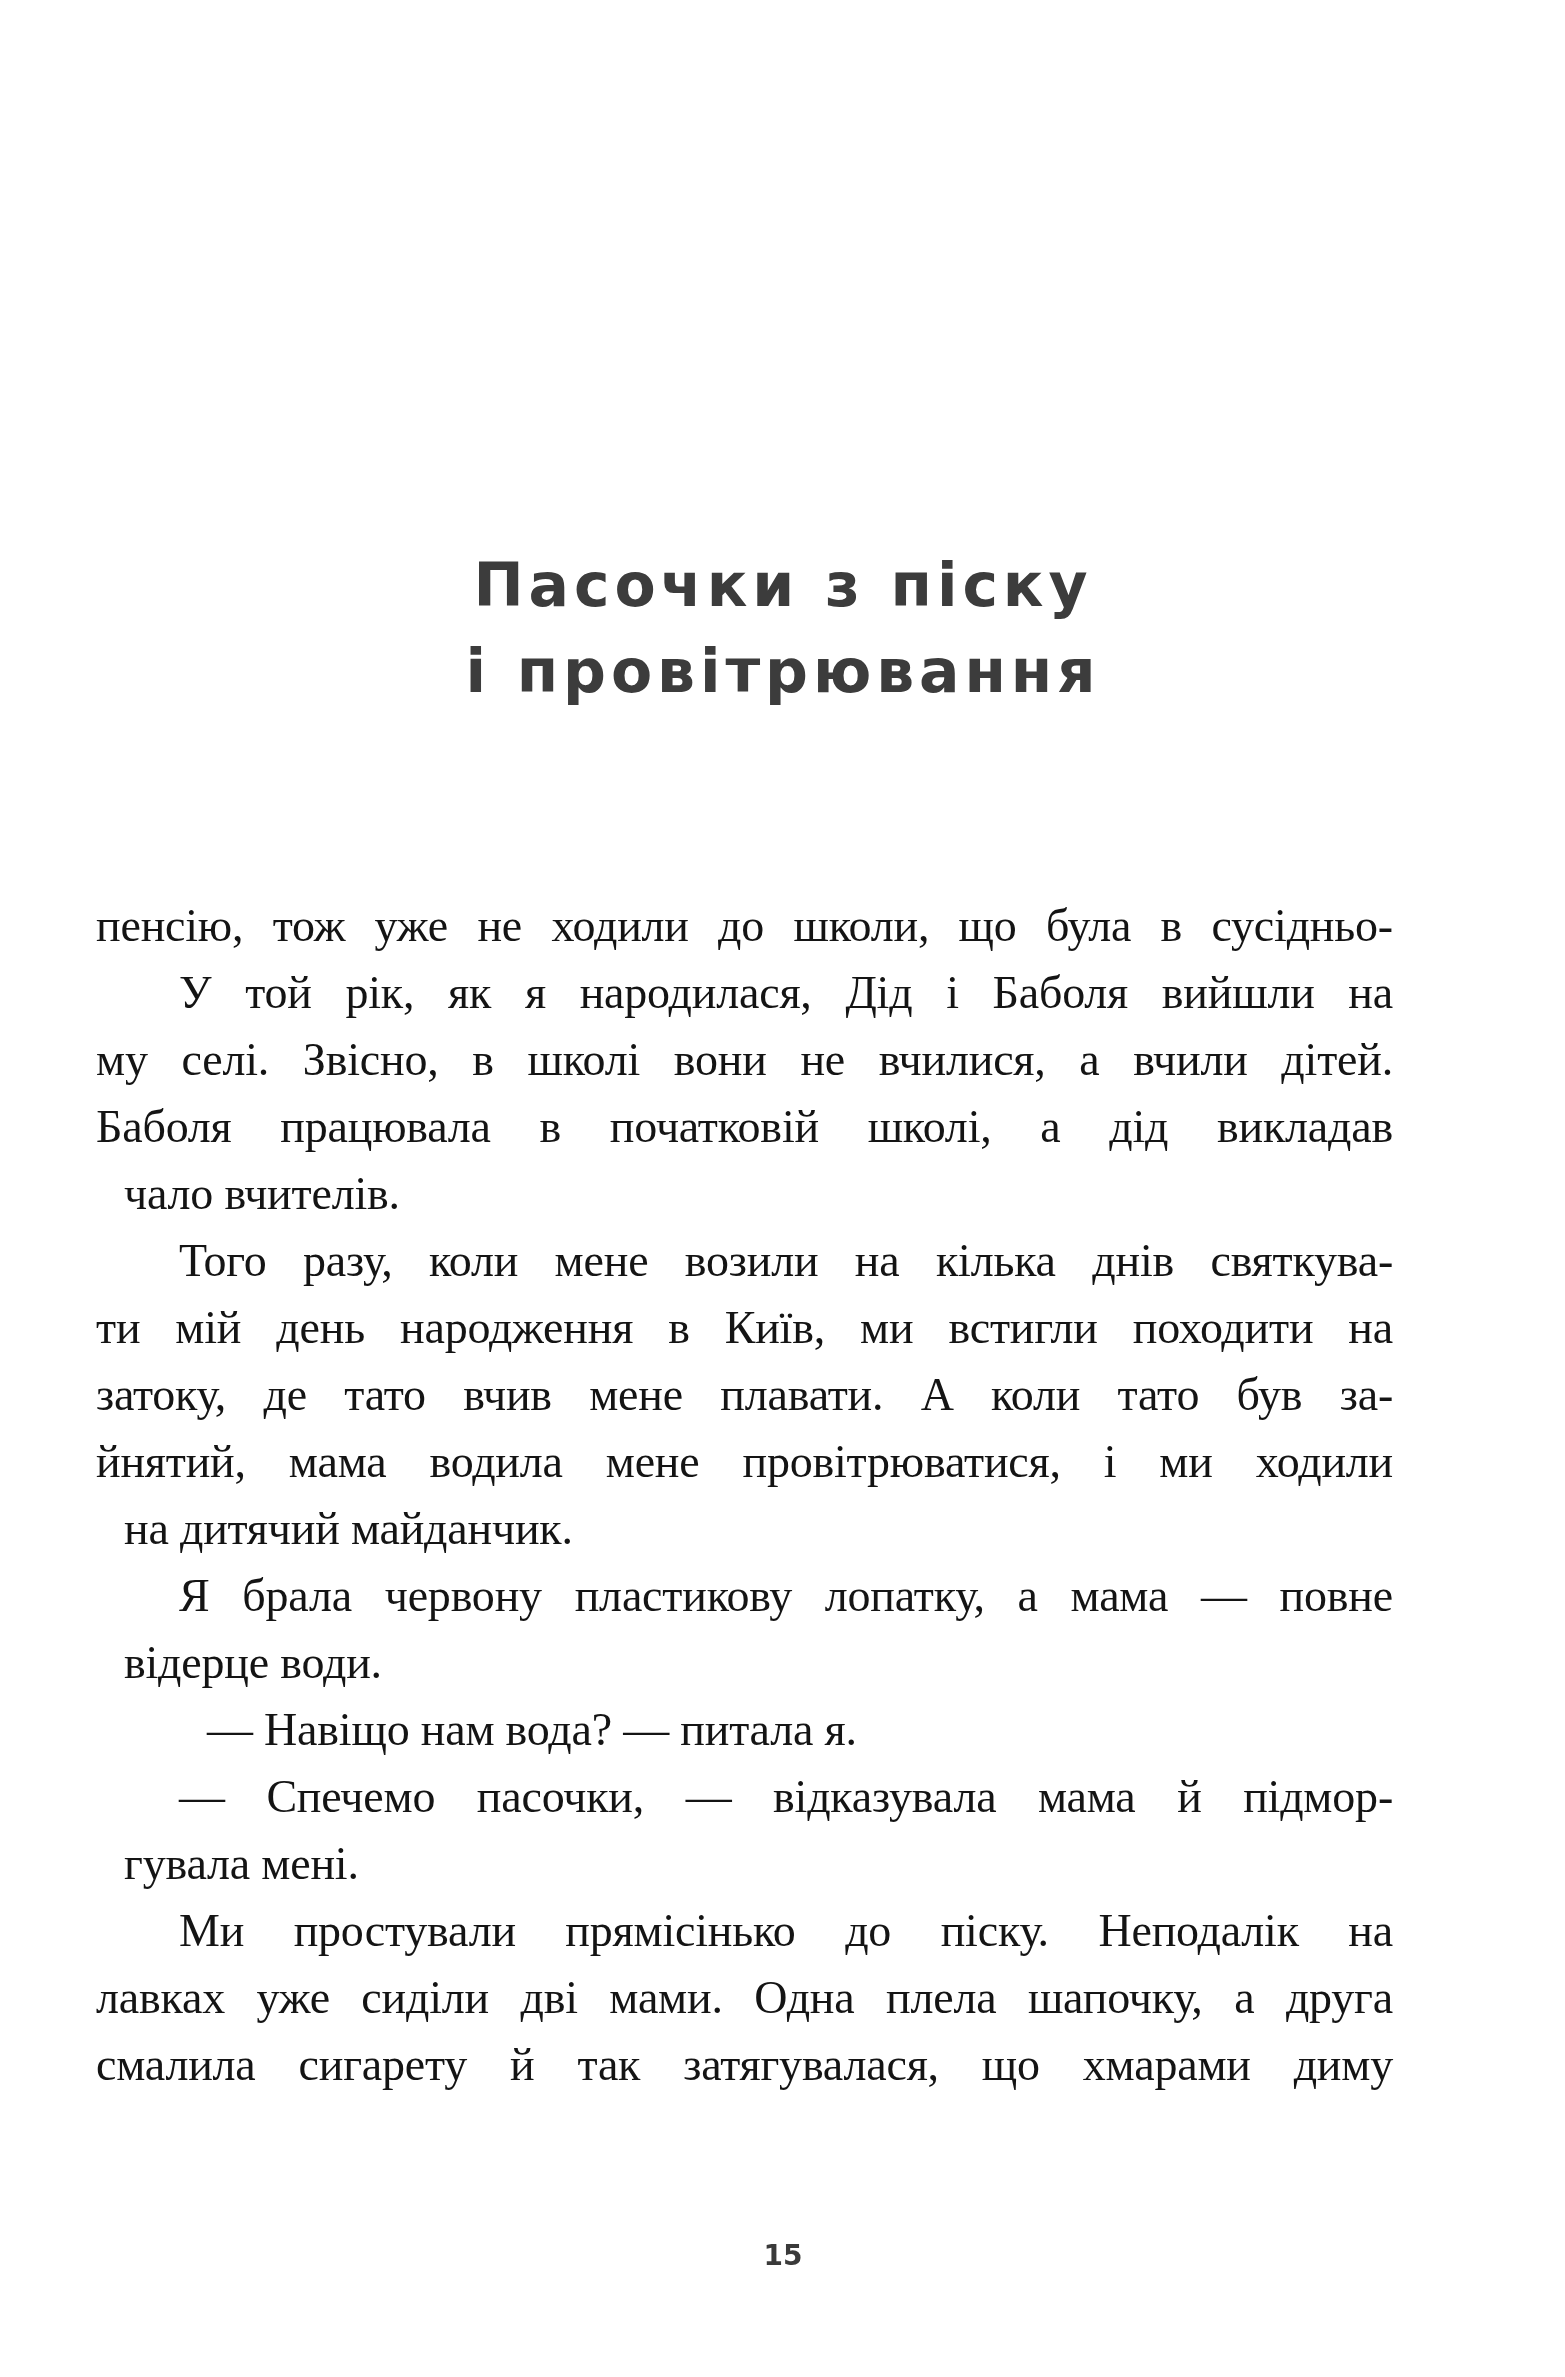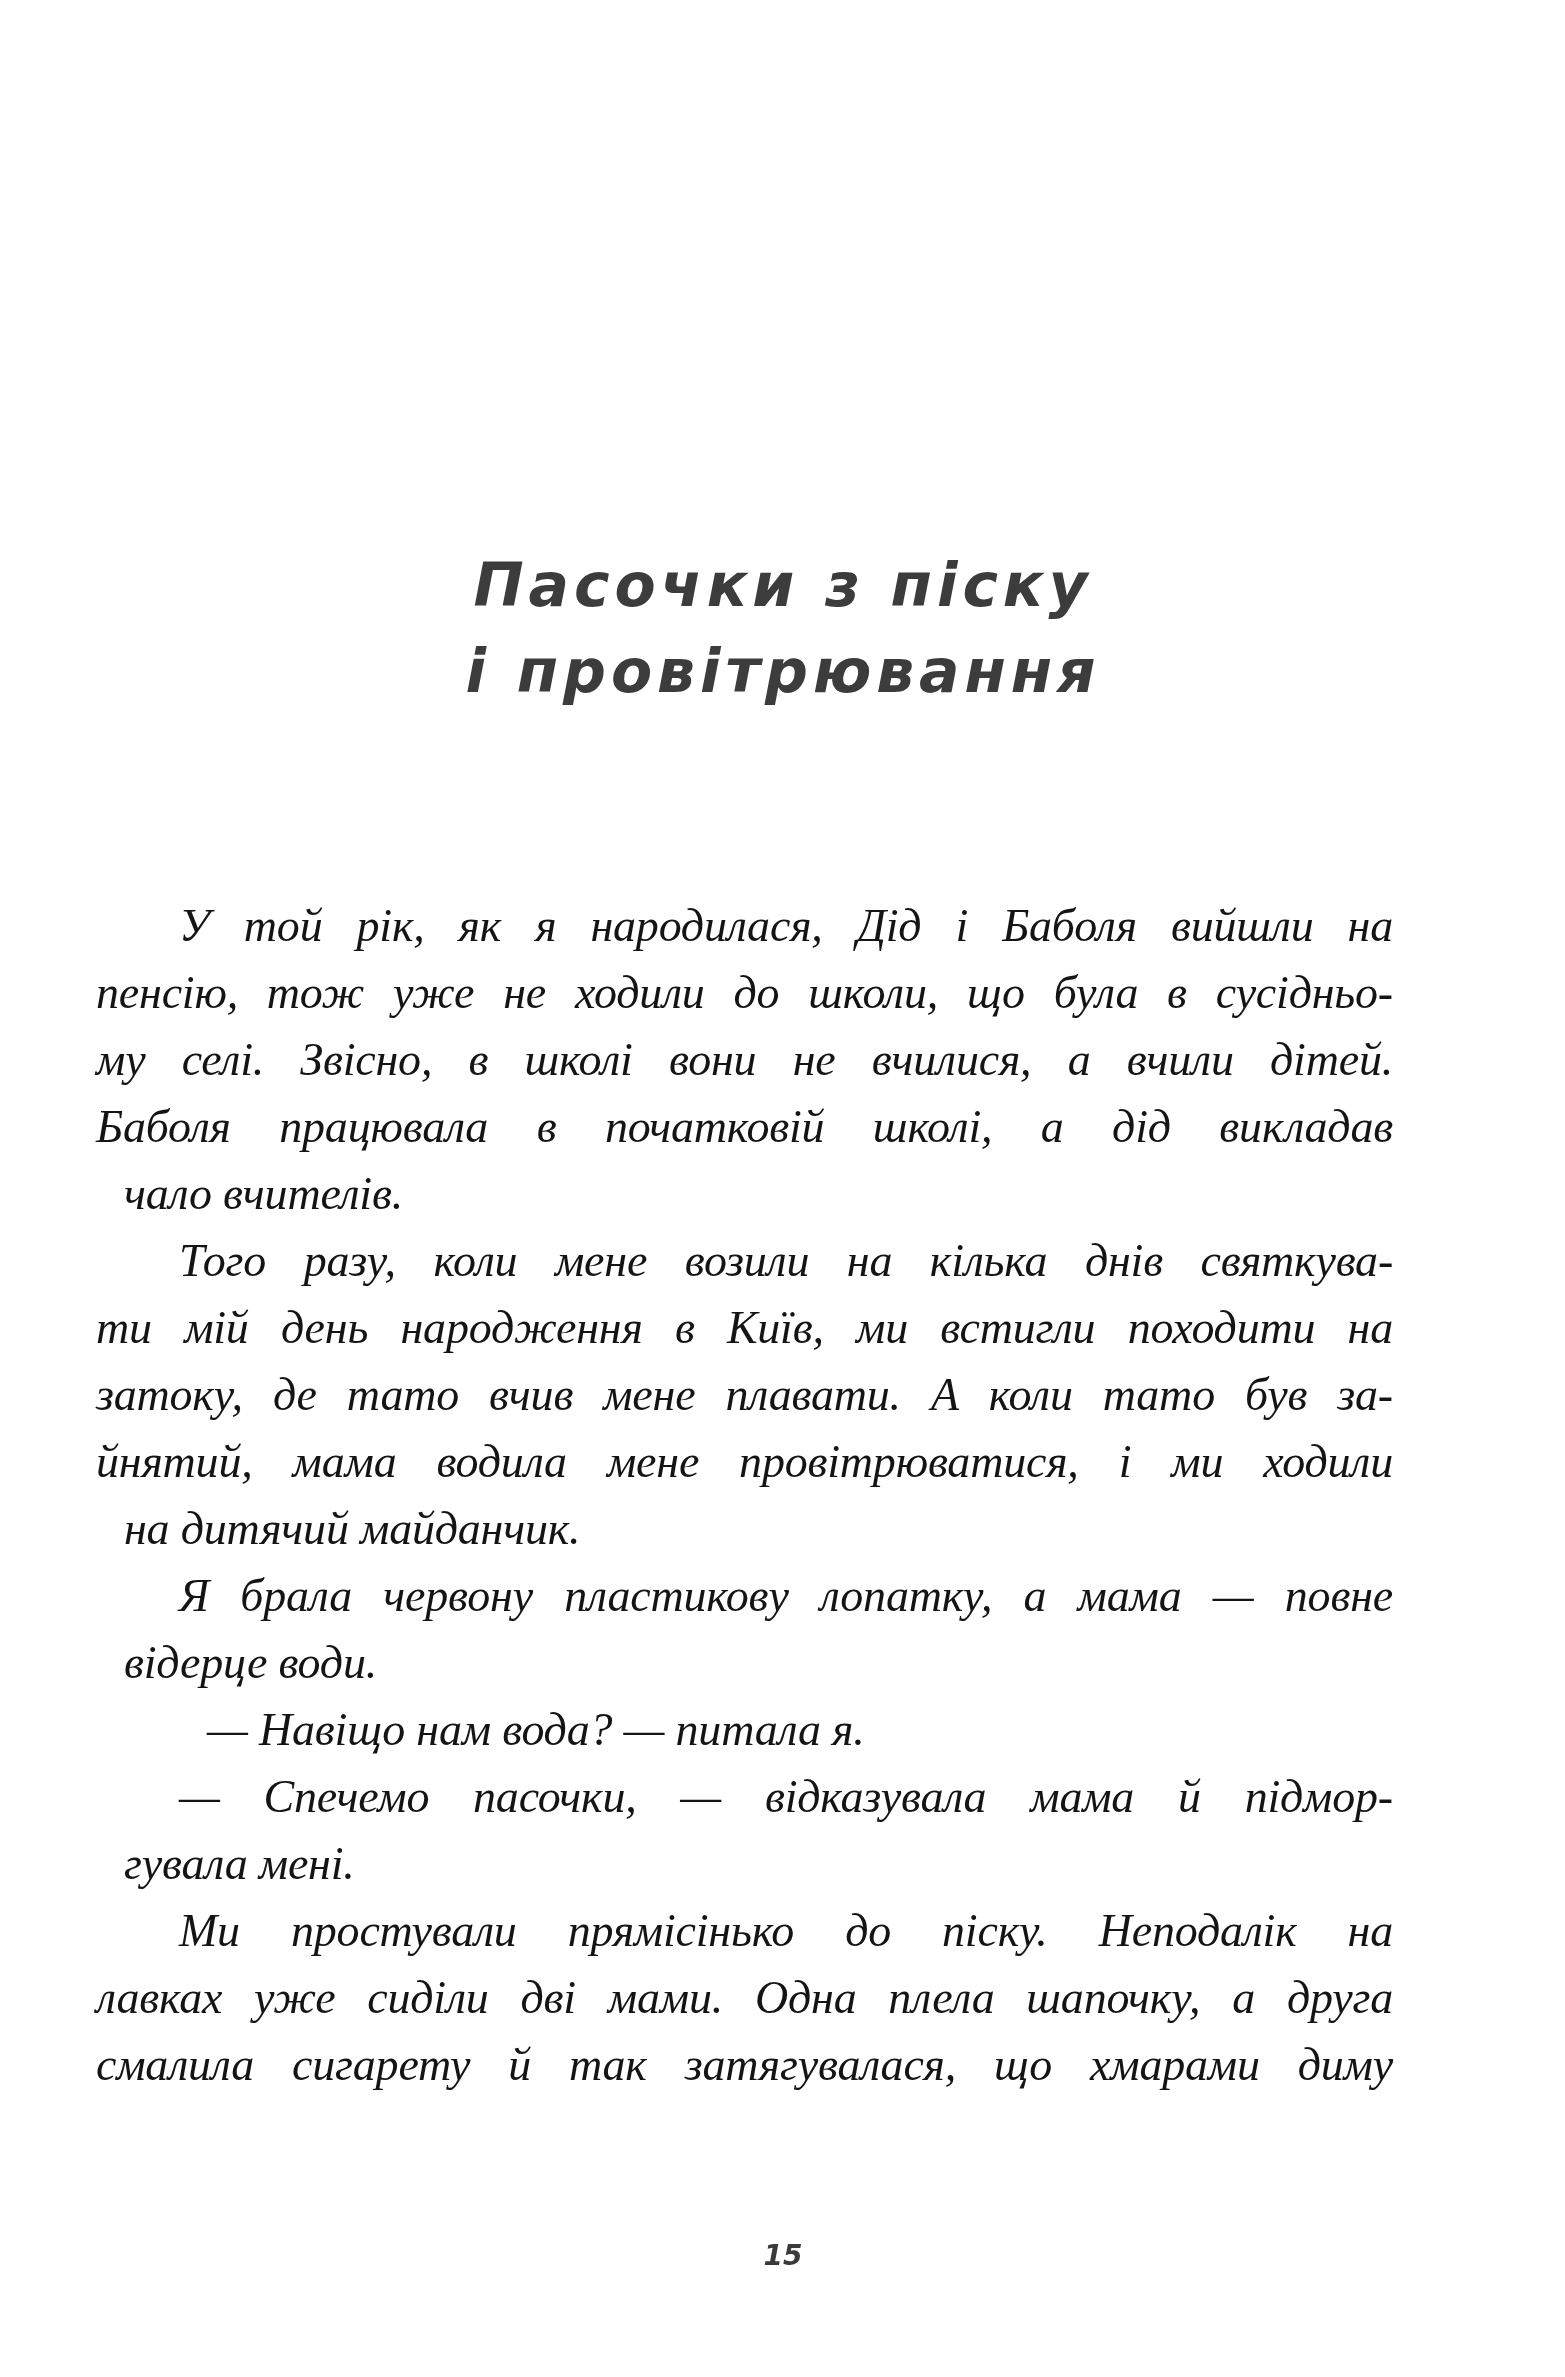--- a/index.html
+++ b/index.html
@@ -13,21 +13,20 @@
       position: relative;
       overflow: hidden;
       color: #141414;
     }
     .page {
       position: absolute;
       left: 0; top: 0;
       width: 1566px;
       height: 2074px;
       background: #ffffff;
-      font-style: italic;
     }
     .chapter-title {
       position: absolute;
       left: 0;
       width: 1566px;
       top: 502px;
       text-align: center;
       font-family: "DejaVu Sans", sans-serif;
       font-weight: bold;
       font-size: 60px;
@@ -80,22 +79,22 @@
 <body>
 
 <div class="page">
 
   <h1 class="chapter-title">
     <span class="title-line">Пасочки з піску</span>
     <span class="title-line">і провітрювання</span>
   </h1>
 
   <div class="body-text">
+    <span class="line">пенсію, тож уже не ходили до школи, що була в сусідньо-</span>
     <span class="line indent">У той рік, як я народилася, Дід і Баболя вийшли на</span>
-    <span class="line">пенсію, тож уже не ходили до школи, що була в сусідньо-</span>
     <span class="line">му селі. Звісно, в школі вони не вчилися, а вчили дітей.</span>
     <span class="line">Баболя працювала в початковій школі, а дід викладав</span>
     <span class="line last">чало вчителів.</span>
     <span class="line indent">Того разу, коли мене возили на кілька днів святкува-</span>
     <span class="line">ти мій день народження в Київ, ми встигли походити на</span>
     <span class="line">затоку, де тато вчив мене плавати. А коли тато був за-</span>
     <span class="line">йнятий, мама водила мене провітрюватися, і ми ходили</span>
     <span class="line last">на дитячий майданчик.</span>
     <span class="line indent">Я брала червону пластикову лопатку, а мама — повне</span>
     <span class="line last">відерце води.</span>

